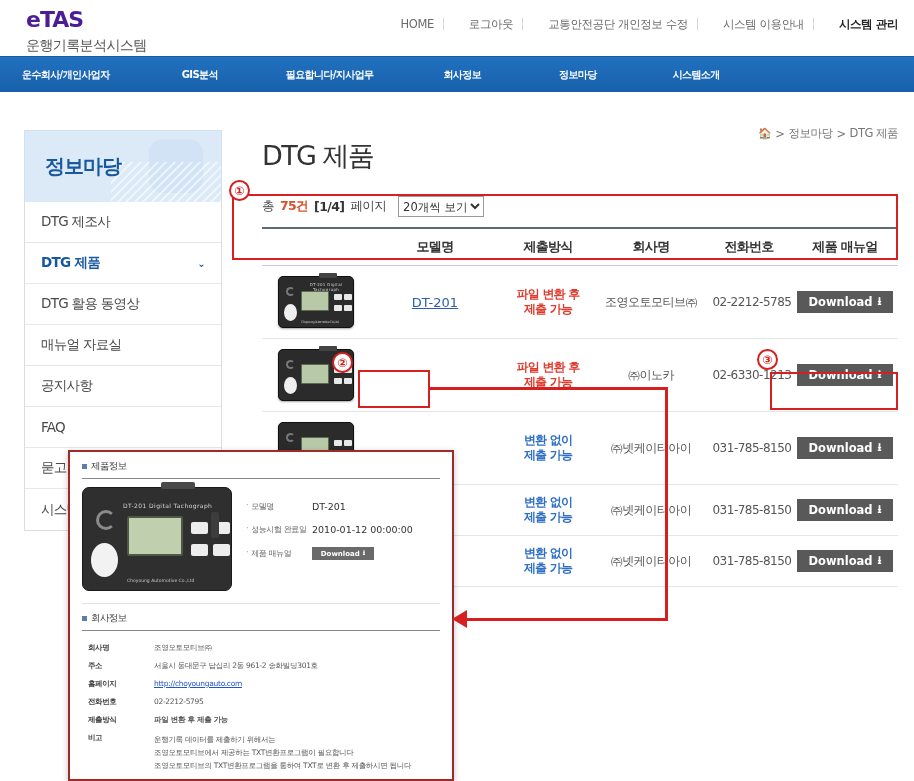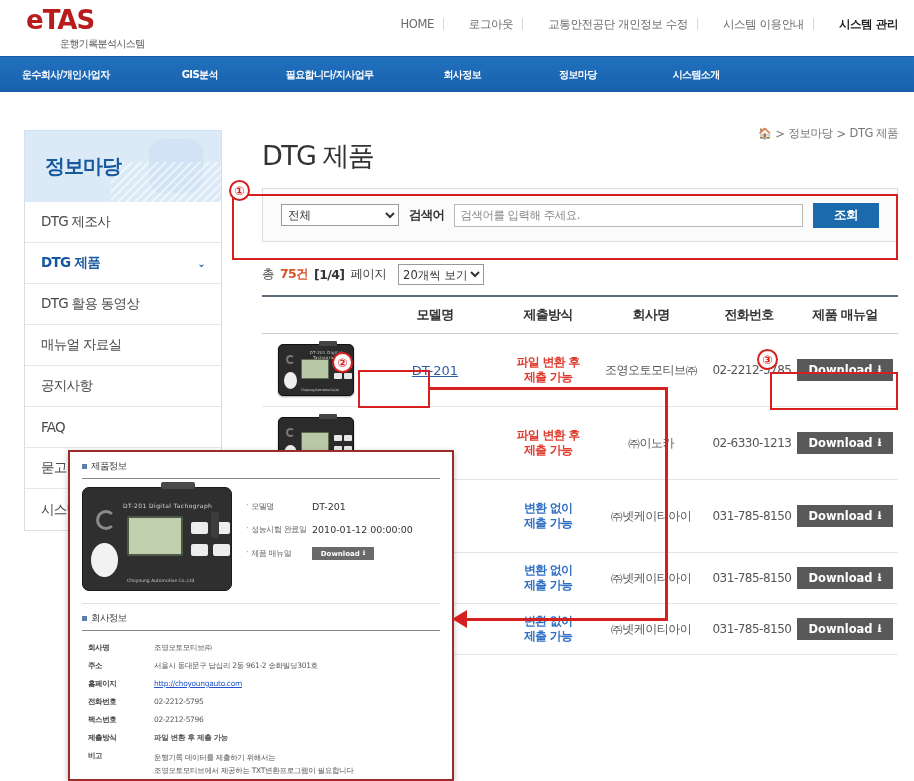--- a/index.html
+++ b/index.html
@@ -8,24 +8,24 @@
     background: #ffffff;
     font-family: "DejaVu Sans", "Liberation Sans", sans-serif;
     overflow: hidden;
   }
   #page { position: relative; width: 914px; height: 781px; background:#fff; }
 
   
   .header { position:relative; height:56px; background:#fff; }
   .logo { position:absolute; left:26px; top:4px; }
   .logo-main {
-    font-size:26px; font-weight:bold; color:#b91c1c; letter-spacing:-1px;
+    font-size:22px; font-weight:bold; color:#4c1d95; letter-spacing:-1px;
     line-height:32px; font-family:"DejaVu Sans","Liberation Sans",sans-serif;
   }
-  .logo-sub { font-size:10px; color:#555; letter-spacing:-0.6px; margin-top:1px;margin-left:34px; }
+  .logo-sub { font-size:14px; color:#555; letter-spacing:-0.6px; margin-top:1px; }
 
   .topnav {
     position:absolute; right:14px; top:18px;
     display:flex; align-items:center; gap:16px;
     font-size:11.5px; color:#666;
   }
   .topnav a {
     color:#6a6a6a; text-decoration:none; padding:0 9px;
     border-right:1px solid #d8d8d8; line-height:12px; white-space:nowrap;
     letter-spacing:-0.4px;
@@ -359,28 +359,20 @@
       </div>
       <div class="side-item">
         <span>시스템문의</span>
       </div>
     </div>
   </div>
 
   <div class="content">
     <div class="page-title">DTG 제품</div>
 
-    <div class="search-box">
-      <select class="sel">
-        <option>전체</option>
-      </select>
-      <span class="search-label">검색어</span>
-      <input class="search-input" type="text" placeholder="검색어를 입력해 주세요." style="">
-      <button class="btn-search">조회</button>
-    </div>
 
     <div class="list-info">
       <span>총</span>
       <span class="num">75건</span>
       <span class="pg">[1/4]</span>
       <span>페이지</span>
       <select class="sel-page">
         <option>20개씩 보기</option>
       </select>
     </div>
@@ -608,24 +600,20 @@
         <td class="lbl">홈페이지</td>
         <td class="val">
           <a href="#">http://choyoungauto.com</a>
         </td>
       </tr>
       <tr>
         <td class="lbl">전화번호</td>
         <td class="val">02-2212-5795</td>
       </tr>
       <tr>
-        <td class="lbl">팩스번호</td>
-        <td class="val">02-2212-5796</td>
-      </tr>
-      <tr>
         <td class="lbl">제출방식</td>
         <td class="val red-text">파일 변환 후 제출 가능</td>
       </tr>
       <tr>
         <td class="lbl">비고</td>
         <td class="val">
           <div class="remark-line">운행기록 데이터를 제출하기 위해서는</div>
           <div class="remark-line">조영오토모티브에서 제공하는 TXT변환프로그램이 필요합니다</div>
           <div class="remark-line">조영오토모티브의 TXT변환프로그램을 통하여 TXT로 변환 후 제출하시면 됩니다</div>
         </td>

